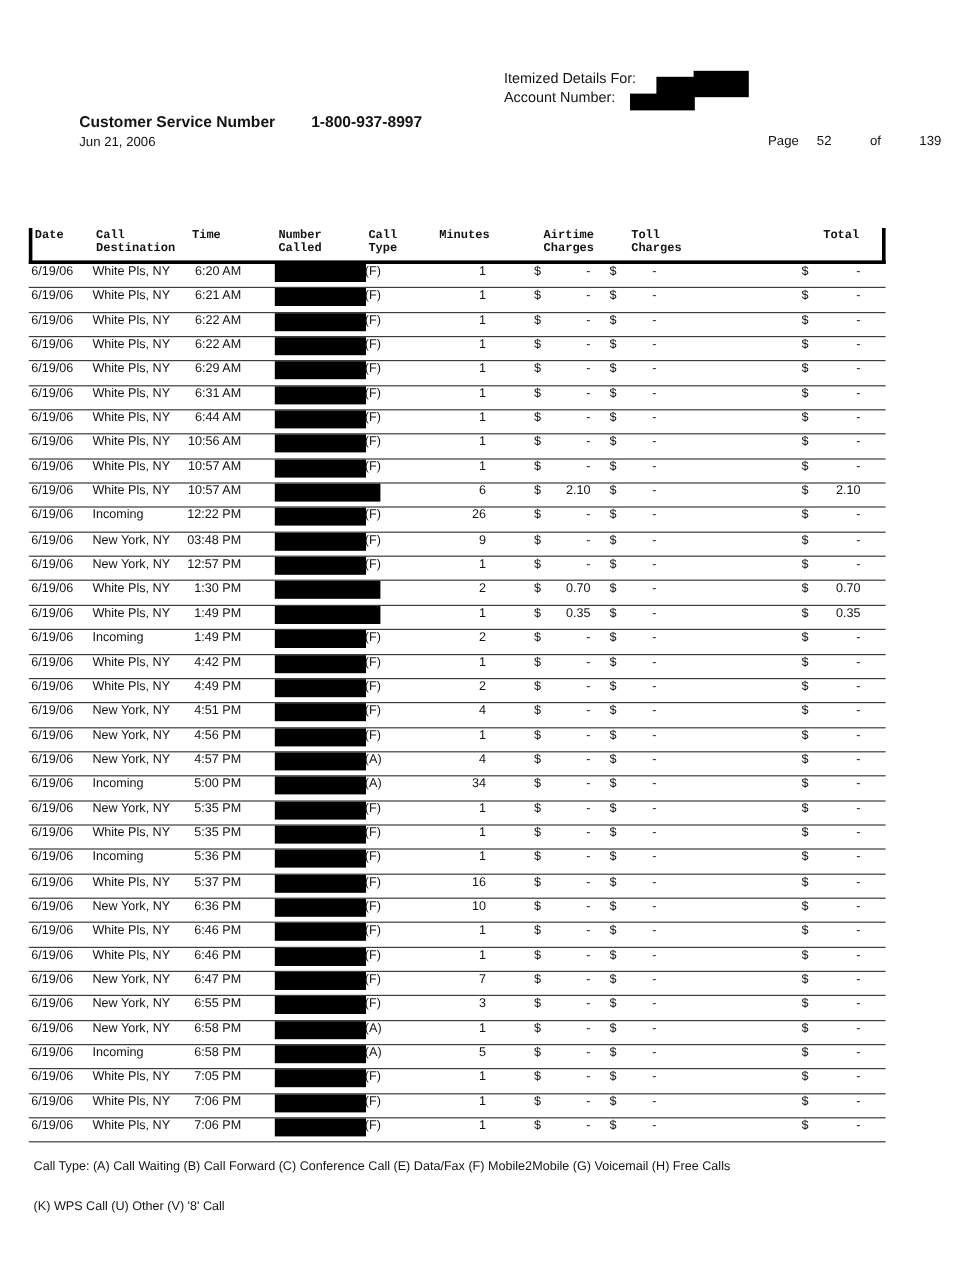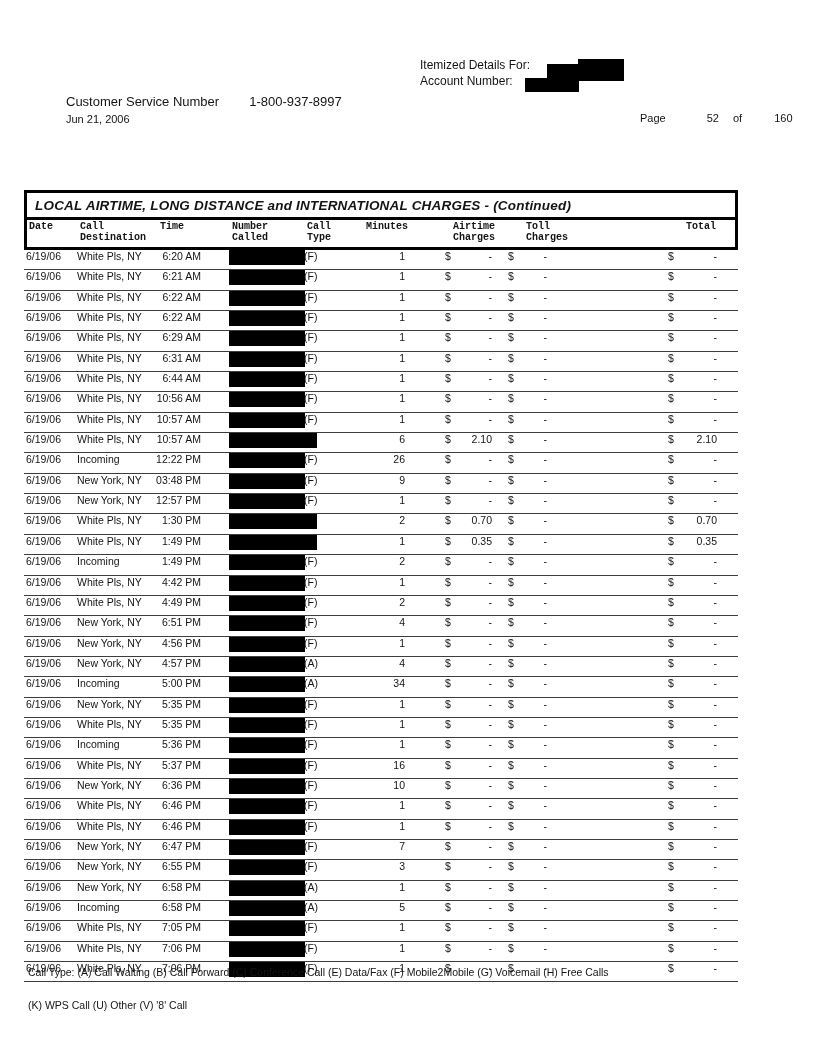--- a/index.html
+++ b/index.html
@@ -9,24 +9,24 @@
     -webkit-font-smoothing:antialiased;
   }
   .abs{position:absolute;}
   
   .itemized{left:420px;top:57px;font-size:12px;line-height:16px;}
   .redact{background:#000;position:absolute;}
   .redact-name-a{left:547px;top:64px;width:32px;height:17px;}
   .redact-name-b{left:578px;top:59px;width:46px;height:22px;}
   .redact-acct{left:525px;top:78px;width:54px;height:14px;}
   
-  .cs-line{left:66px;top:94px;font-size:13px;font-weight:normal;display:flex;gap:30px;}
+  .cs-line{left:66px;top:94px;font-size:13px;font-weight:bold;display:flex;gap:30px;}
   .doc-date{left:66px;top:113px;font-size:11px;}
   .page-ind{left:640px;top:112px;font-size:11px;display:flex;gap:14px;}
-  .page-ind .g13{margin-left:27px;} .page-ind .g3{margin-left:0;} .page-ind .g18{margin-left:18px;}
+  .page-ind .g13{margin-left:1px;} .page-ind .g3{margin-left:18px;} .page-ind .g18{margin-left:18px;}
   
   .tbl{left:24px;top:190px;width:714px;}
   .title-box{border:3px solid #000;height:30px;display:flex;align-items:center;box-sizing:border-box;}
   .title-box span{font-size:13.5px;font-weight:bold;font-style:italic;padding-left:8px;letter-spacing:.2px;white-space:nowrap;}
   .head-box{border:3px solid #000;border-top:none;box-sizing:border-box;display:flex;padding:2px 0 4px 0;font-family:Liberation Mono, monospace;}
   .hcell{font-size:10px;font-weight:bold;line-height:10.5px;box-sizing:border-box;}
   .c{box-sizing:border-box;flex:none;}
   .col-date{width:48px;padding-left:2px;}
   .col-dest{width:80px;padding-left:5px;}
   .col-time{width:53px;text-align:right;padding-right:4px;}
@@ -62,27 +62,24 @@
 <div class="abs cs-line">
   <span>Customer Service Number</span>
   <span>1-800-937-8997</span>
 </div>
 <div class="abs doc-date">Jun 21, 2006</div>
 
 <div class="abs page-ind">
   <span>Page</span>
   <span class="g13">52</span>
   <span class="g3">of</span>
-  <span class="g18">160</span>
+  <span class="g18">139</span>
 </div>
 
 <div class="abs tbl">
-  <div class="title-box">
-    <span>LOCAL AIRTIME, LONG DISTANCE and INTERNATIONAL CHARGES  - (Continued)</span>
-  </div>
   <div class="head-box">
     <div class="c col-date hcell">
       <div>Date</div>
         <div></div>
     </div>
     <div class="c col-dest hcell">
       <div>Call</div>
         <div>Destination</div>
     </div>
     <div class="c col-time h hcell">
@@ -525,21 +522,21 @@
     </span>
     <span class="c col-total">
       <span class="cur">$</span>
       <span class="val">-</span>
     </span>
   </div>
 
   <div class="trow">
     <span class="c col-date">6/19/06</span>
     <span class="c col-dest">New York, NY</span>
-    <span class="c col-time">6:51 PM</span>
+    <span class="c col-time">4:51 PM</span>
     <span class="c col-num">
       <span class="numbar"></span>
     </span>
     <span class="c col-ctype">(F)</span>
     <span class="c col-mins">4</span>
     <span class="c col-air">
       <span class="cur">$</span>
       <span class="val">-</span>
     </span>
     <span class="c col-toll">

